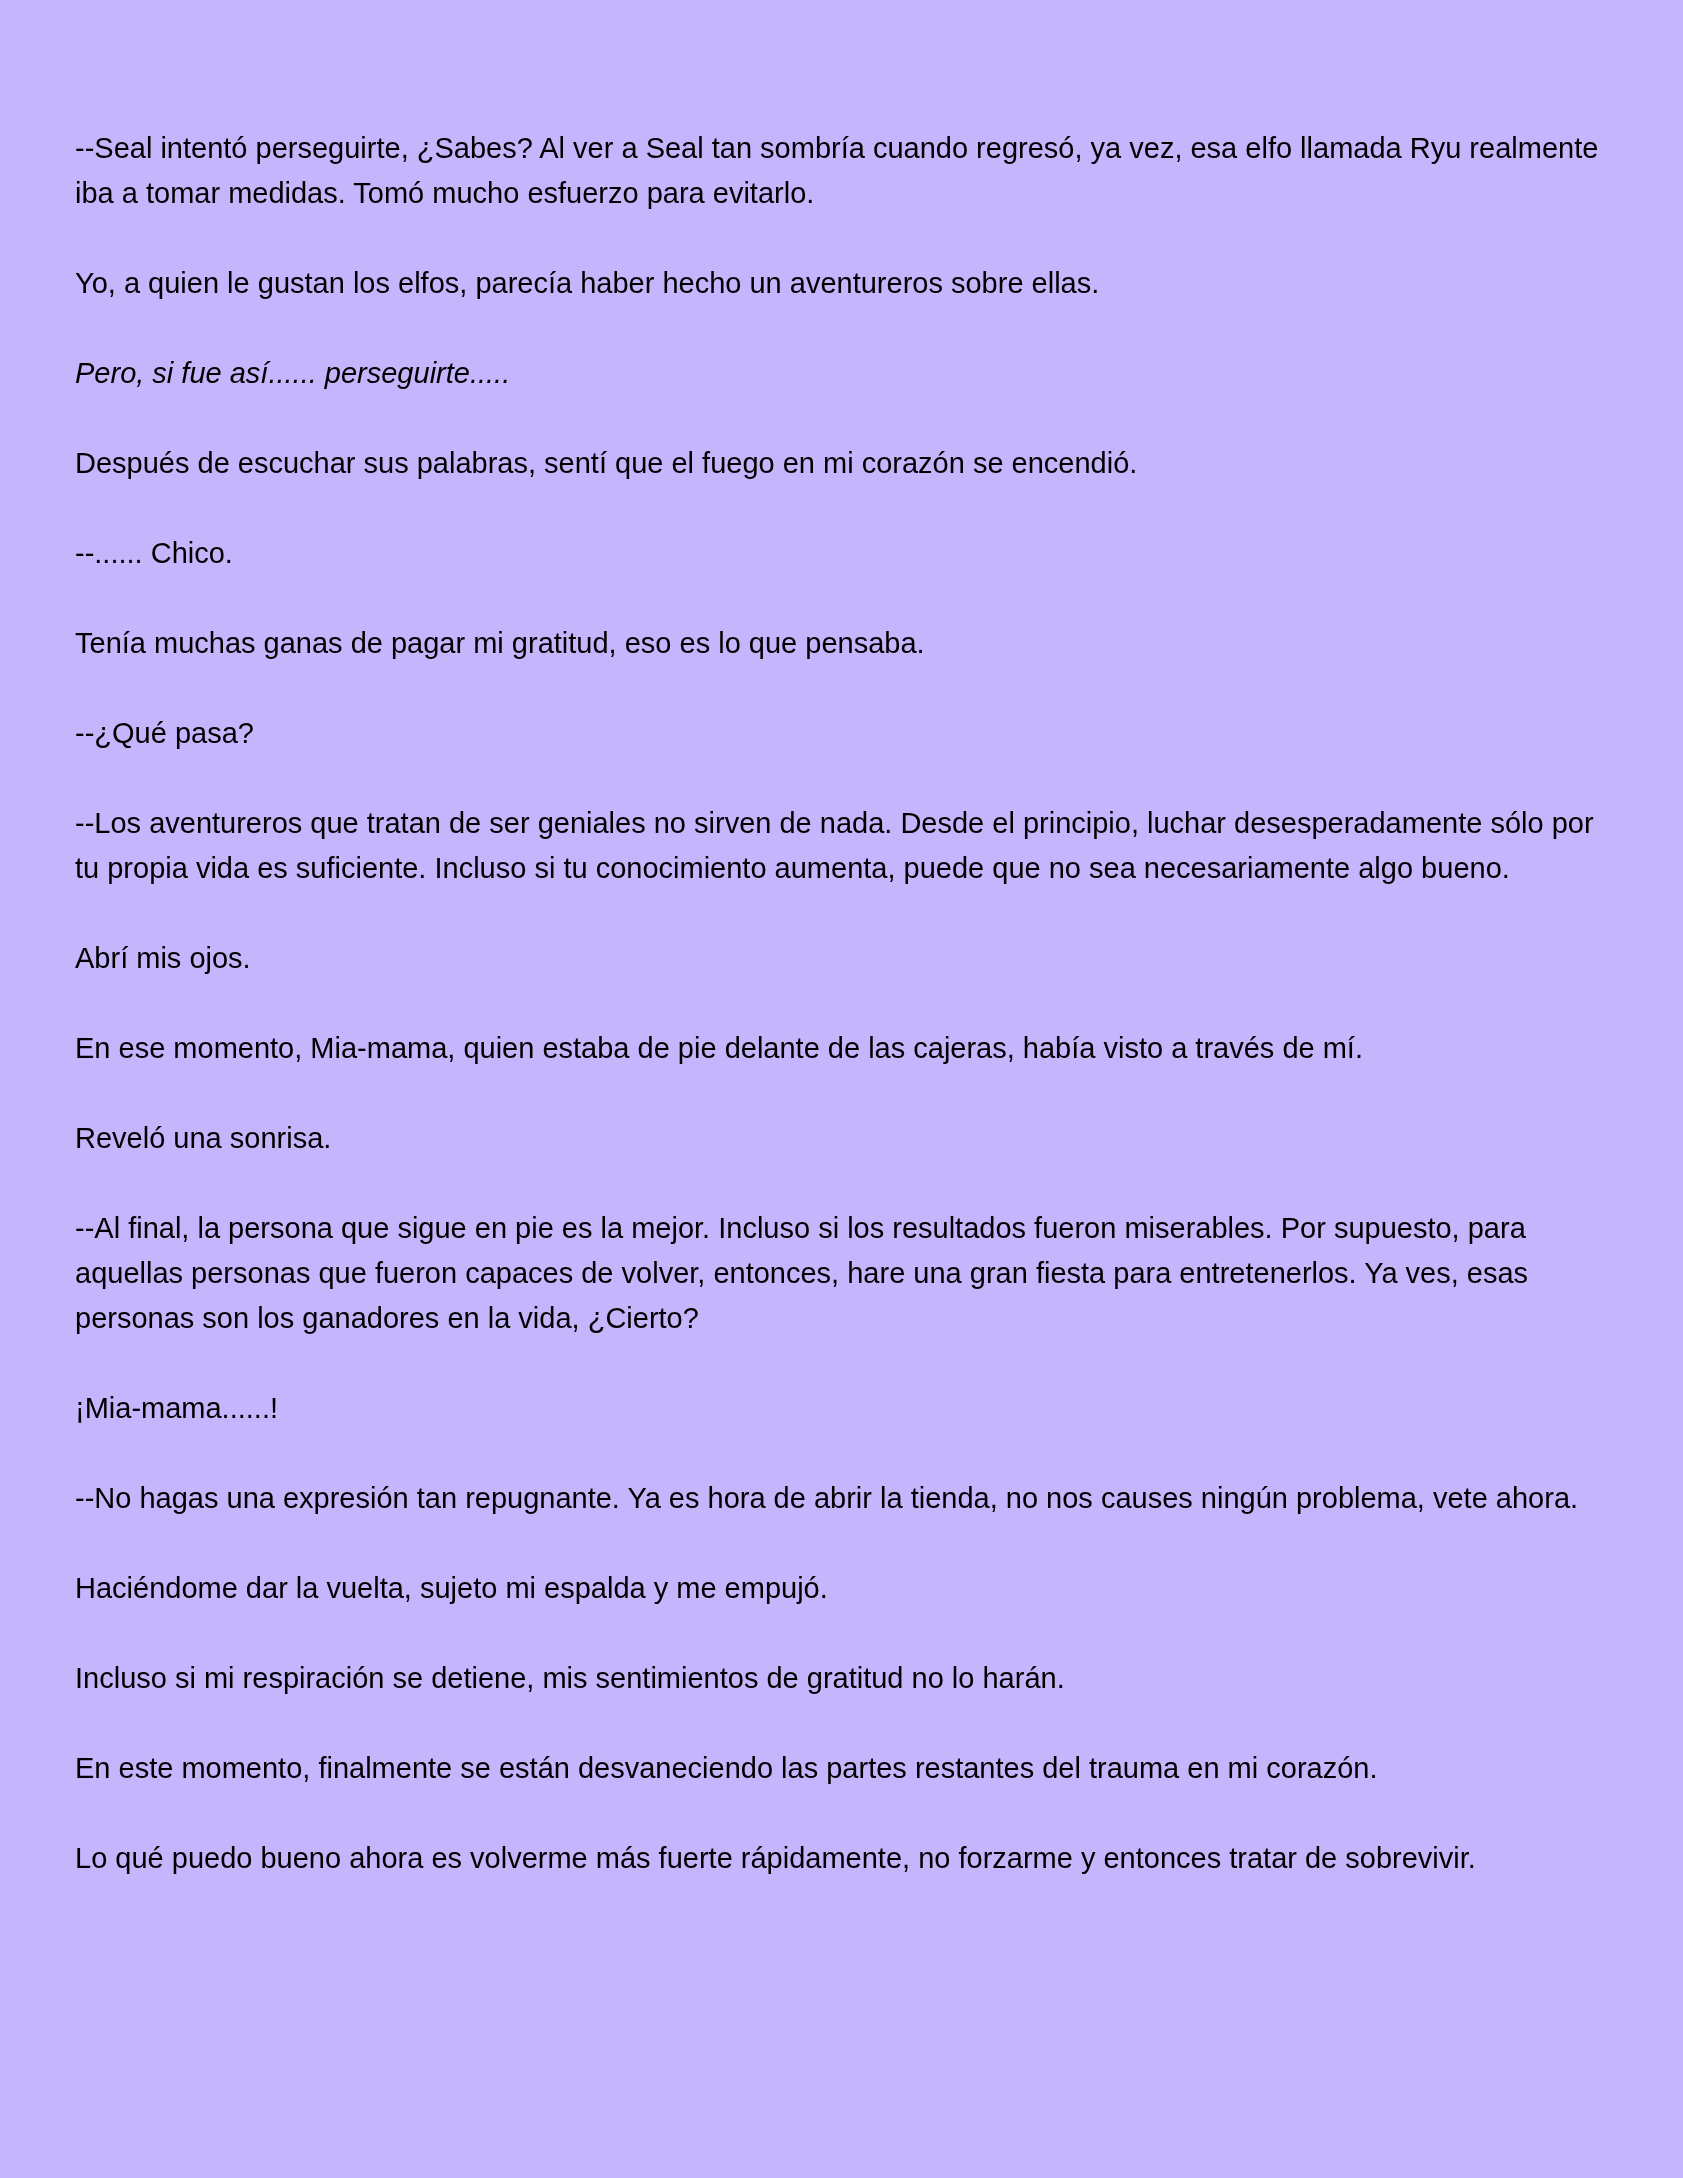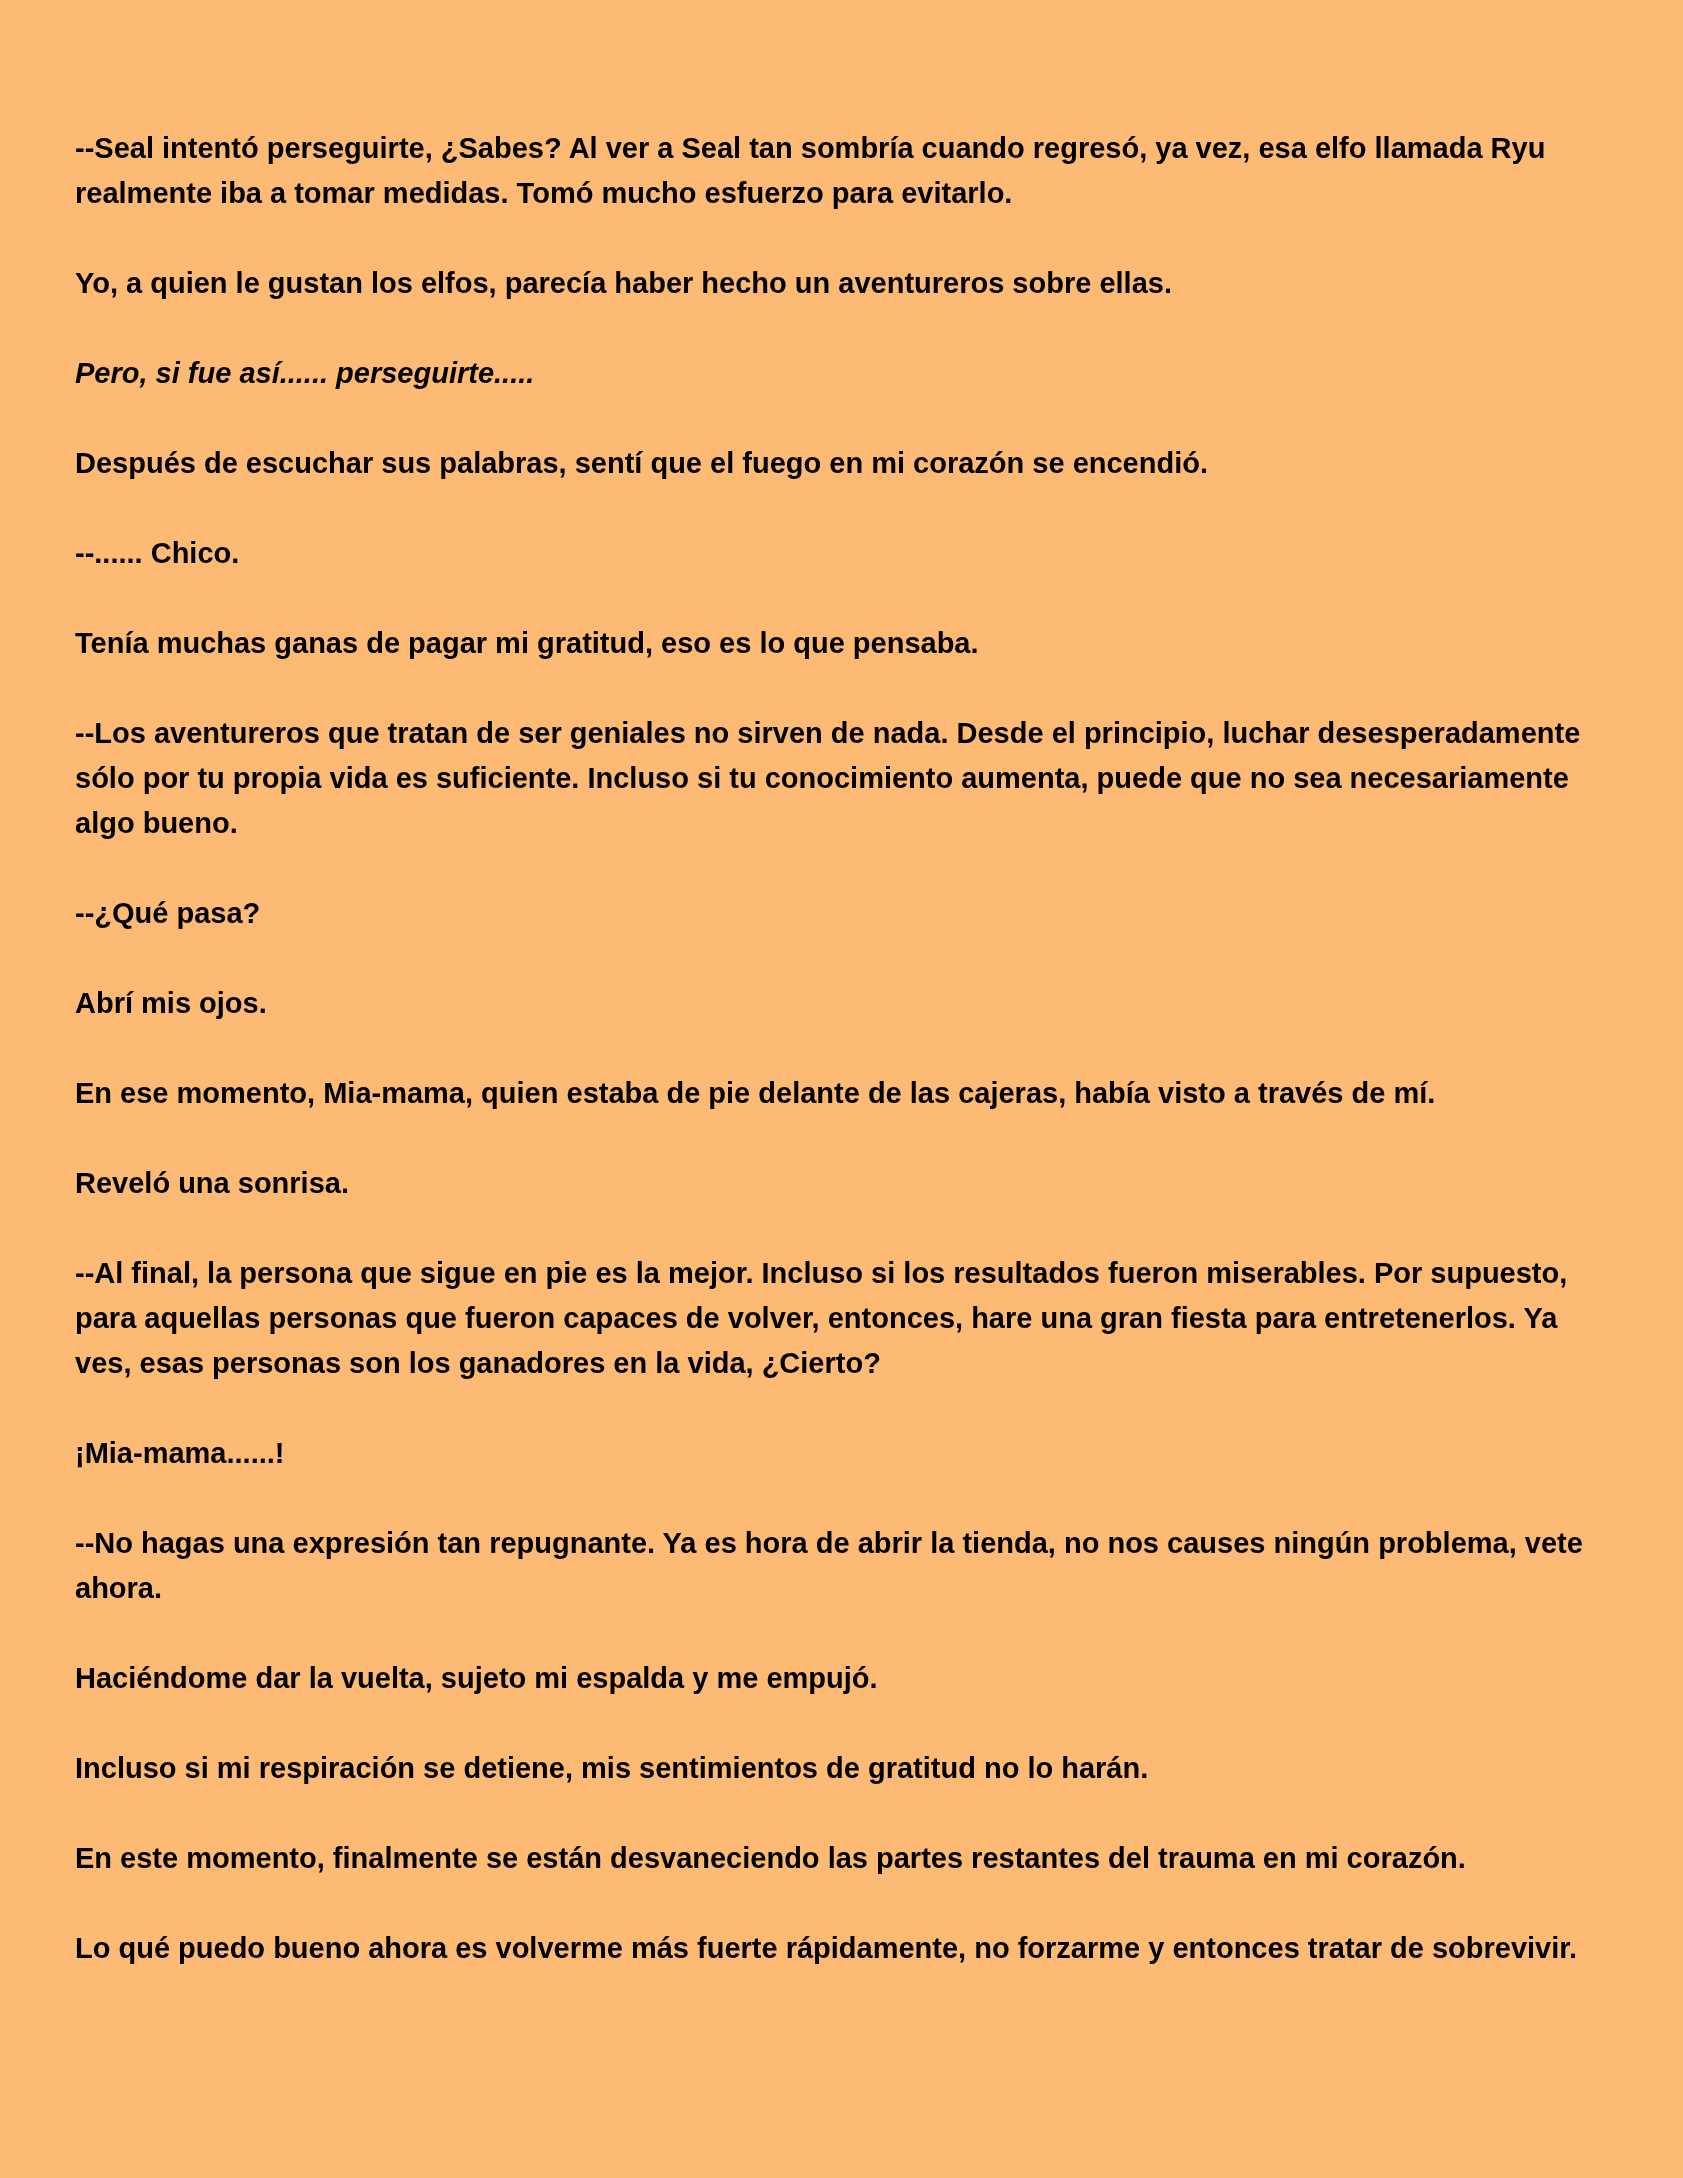--- a/index.html
+++ b/index.html
@@ -10,23 +10,22 @@
   body {
     width: 1683px;
     height: 2178px;
     overflow: hidden;
     font-family: "Liberation Sans", sans-serif;
   }
   .doc-page {
     box-sizing: border-box;
     width: 1683px;
     height: 2178px;
-    background: #fdba74;
+    background: #c4b5fd;
     padding: 126px 75px 0 75px;
-    font-weight: bold;
   }
   .doc-content {
     width: 1533px;
     color: #000000;
     font-size: 29px;
     line-height: 45px;
   }
   .doc-content p {
     margin: 0 0 45px 0;
     padding: 0;
@@ -40,22 +39,22 @@
 <body>
 
 <div class="doc-page">
   <div class="doc-content">
       <p>--Seal intentó perseguirte, ¿Sabes? Al ver a Seal tan sombría cuando regresó, ya vez, esa elfo llamada Ryu realmente iba a tomar medidas. Tomó mucho esfuerzo para evitarlo.</p>
       <p>Yo, a quien le gustan los elfos, parecía haber hecho un aventureros sobre ellas.</p>
       <p class="italic">Pero, si fue así...... perseguirte.....</p>
       <p>Después de escuchar sus palabras, sentí que el fuego en mi corazón se encendió.</p>
       <p>--...... Chico.</p>
       <p>Tenía muchas ganas de pagar mi gratitud, eso es lo que pensaba.</p>
+      <p>--¿Qué pasa?</p>
       <p>--Los aventureros que tratan de ser geniales no sirven de nada. Desde el principio, luchar desesperadamente sólo por tu propia vida es suficiente. Incluso si tu conocimiento aumenta, puede que no sea necesariamente algo bueno.</p>
-      <p>--¿Qué pasa?</p>
       <p>Abrí mis ojos.</p>
       <p>En ese momento, Mia-mama, quien estaba de pie delante de las cajeras, había visto a través de mí.</p>
       <p>Reveló una sonrisa.</p>
       <p>--Al final, la persona que sigue en pie es la mejor. Incluso si los resultados fueron miserables. Por supuesto, para aquellas personas que fueron capaces de volver, entonces, hare una gran fiesta para entretenerlos. Ya ves, esas personas son los ganadores en la vida, ¿Cierto?</p>
       <p>¡Mia-mama......!</p>
       <p>--No hagas una expresión tan repugnante. Ya es hora de abrir la tienda, no nos causes ningún problema, vete ahora.</p>
       <p>Haciéndome dar la vuelta, sujeto mi espalda y me empujó.</p>
       <p>Incluso si mi respiración se detiene, mis sentimientos de gratitud no lo harán.</p>
       <p>En este momento, finalmente se están desvaneciendo las partes restantes del trauma en mi corazón.</p>
       <p>Lo qué puedo bueno ahora es volverme más fuerte rápidamente, no forzarme y entonces tratar de sobrevivir.</p>

